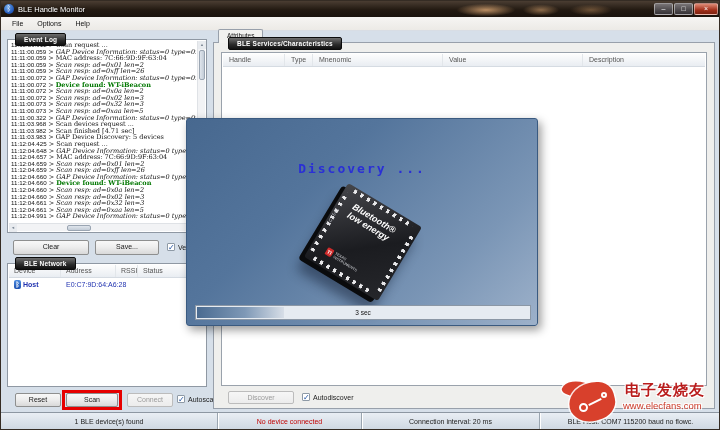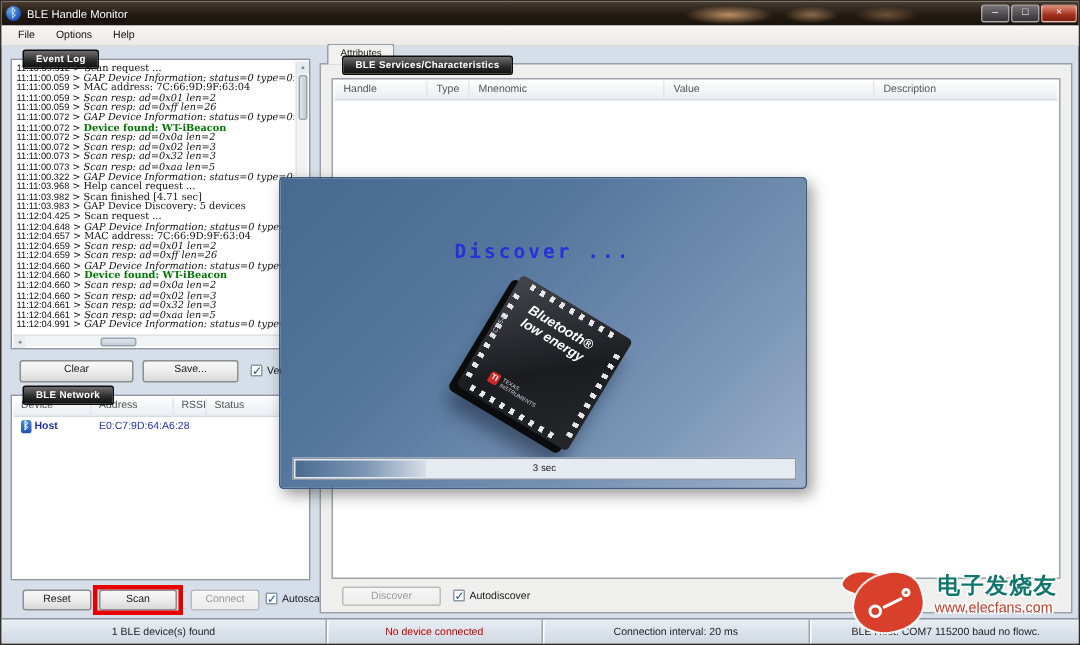--- a/index.html
+++ b/index.html
@@ -174,21 +174,21 @@
              box-shadow:0 0 0 1.5px rgba(255,255,255,.85); }
   .wm-tail { position:absolute; left:2px; top:1px; width:28px; height:18px; background:#d8402c;
              border-radius:85% 15% 80% 20%; transform:rotate(24deg);
              box-shadow:0 0 0 1.5px rgba(255,255,255,.85); }
   .wm-c1 { position:absolute; left:18px; top:24px; width:9px; height:9px;
            border:2px solid #fff; border-radius:50%; }
   .wm-c2 { position:absolute; left:40px; top:13px; width:6px; height:6px;
            border:2px solid #fff; border-radius:50%; }
   .wm-line { position:absolute; left:27px; top:22px; width:14px; height:2px;
              background:#fff; transform:rotate(-26deg); }
-  .wm-brand { position:absolute; left:66px; top:2px; font-size:15px; font-weight:bold; color:#0f766e;
+  .wm-brand { position:absolute; left:66px; top:2px; font-size:15px; font-weight:bold; color:#b91c1c;
               letter-spacing:1px; white-space:nowrap;
               text-shadow:-1px -1px 0 #fff,1px -1px 0 #fff,-1px 1px 0 #fff,1px 1px 0 #fff; }
   .wm-site { position:absolute; left:64px; top:21px; font-size:9.5px; font-weight:normal; color:#cd3a28;
              white-space:nowrap;
              text-shadow:-1px -1px 0 #fff,1px -1px 0 #fff,-1px 1px 0 #fff,1px 1px 0 #fff; }
 </style>
 </head>
 <body>
 
 <div class="window">
@@ -259,21 +259,21 @@
 
         <div class="log-line s-info">
           <span class="lt">11:11:00.073</span><span class="lsep">&gt;</span><span class="lm">Scan resp: ad=0xaa len=5</span>
         </div>
 
         <div class="log-line s-info">
           <span class="lt">11:11:00.322</span><span class="lsep">&gt;</span><span class="lm">GAP Device Information: status=0 type=0x0</span>
         </div>
 
         <div class="log-line s-plain">
-          <span class="lt">11:11:03.968</span><span class="lsep">&gt;</span><span class="lm">Help cancel request ...</span>
+          <span class="lt">11:11:03.968</span><span class="lsep">&gt;</span><span class="lm">Scan devices request ...</span>
         </div>
 
         <div class="log-line s-plain">
           <span class="lt">11:11:03.982</span><span class="lsep">&gt;</span><span class="lm">Scan finished [4.71 sec]</span>
         </div>
 
         <div class="log-line s-plain">
           <span class="lt">11:11:03.983</span><span class="lsep">&gt;</span><span class="lm">GAP Device Discovery: 5 devices</span>
         </div>
 
@@ -382,21 +382,21 @@
           <span>Value</span>
           <span>Description</span>
       </div>
     </div>
     <div class="btn disabled discover-btn">Discover</div>
     <span class="cb autodisc-cb">✓</span>
     <span class="cb-label autodisc-lb">Autodiscover</span>
   </div>
 
   <div class="dialog">
-    <div class="scanning-text">Discover ...</div>
+    <div class="scanning-text">Discovery ...</div>
     <div class="chip">
       <div class="chip-side"></div>
       <div class="chip-top">
         <span class="pin-row pin-top"></span>
         <span class="pin-row pin-bottom"></span>
         <span class="pin-col pin-left"></span>
         <span class="pin-col pin-right"></span>
         <div class="chip-bt">
           <div>Bluetooth®</div>
           <div>low energy</div>

